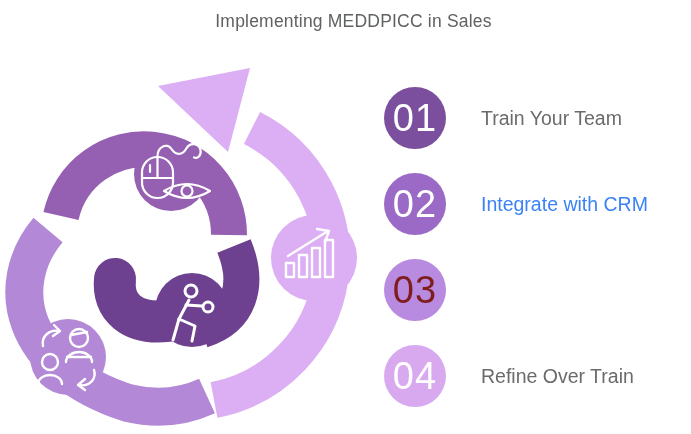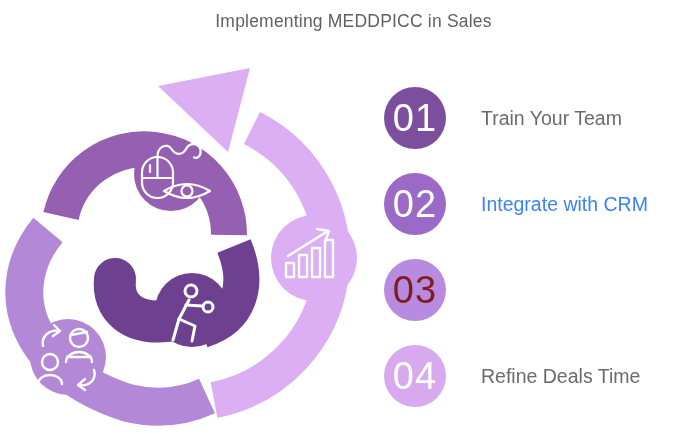--- a/index.html
+++ b/index.html
@@ -129,17 +129,17 @@
     <div class="step">
       <div class="badge" style="background: rgb(184, 138, 224);">
         <span class="num" style="color: #7f1d1d;">03</span>
       </div>
     </div>
 
     <div class="step">
       <div class="badge" style="background: rgb(217, 169, 240);">
         <span class="num" style="color: rgb(255, 255, 255);">04</span>
       </div>
-      <div class="label" style="color: rgb(107, 107, 107);">Refine Deals Time</div>
+      <div class="label" style="color: rgb(107, 107, 107);">Refine Over Train</div>
     </div>
 
   </div>
 </div>
 
 </body></html>

